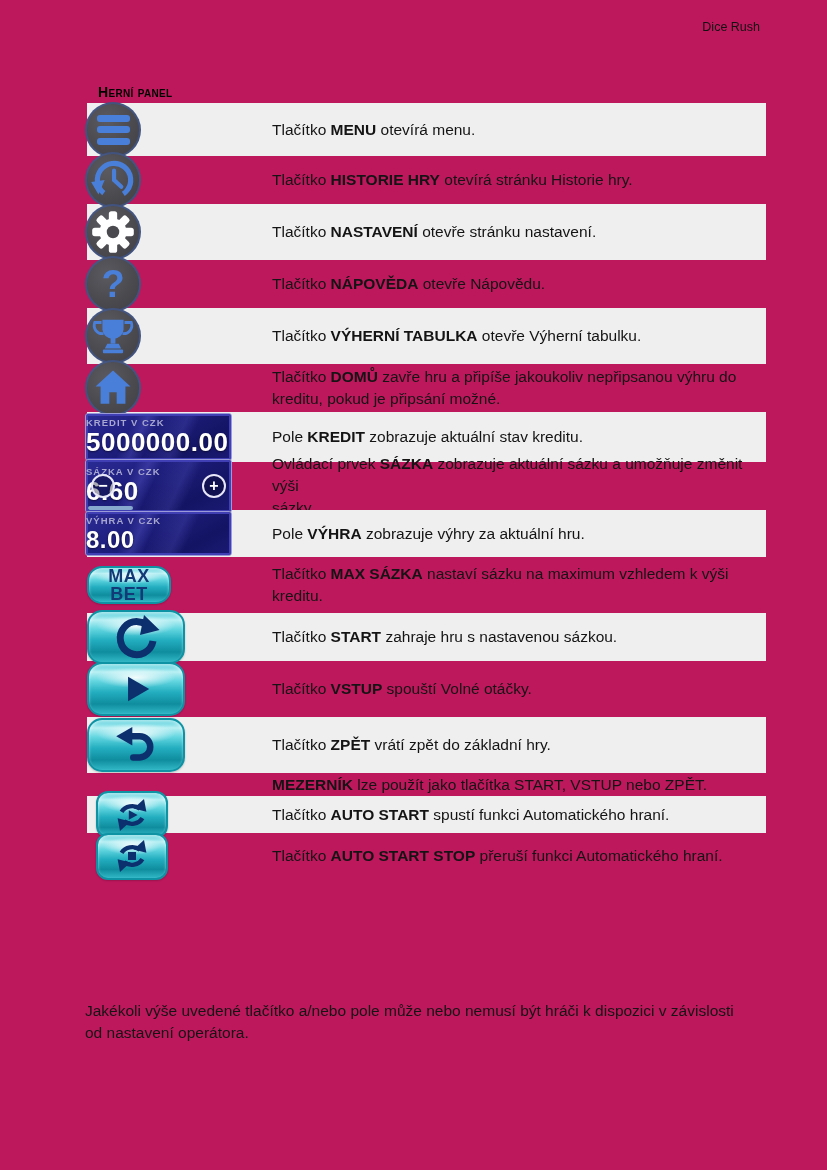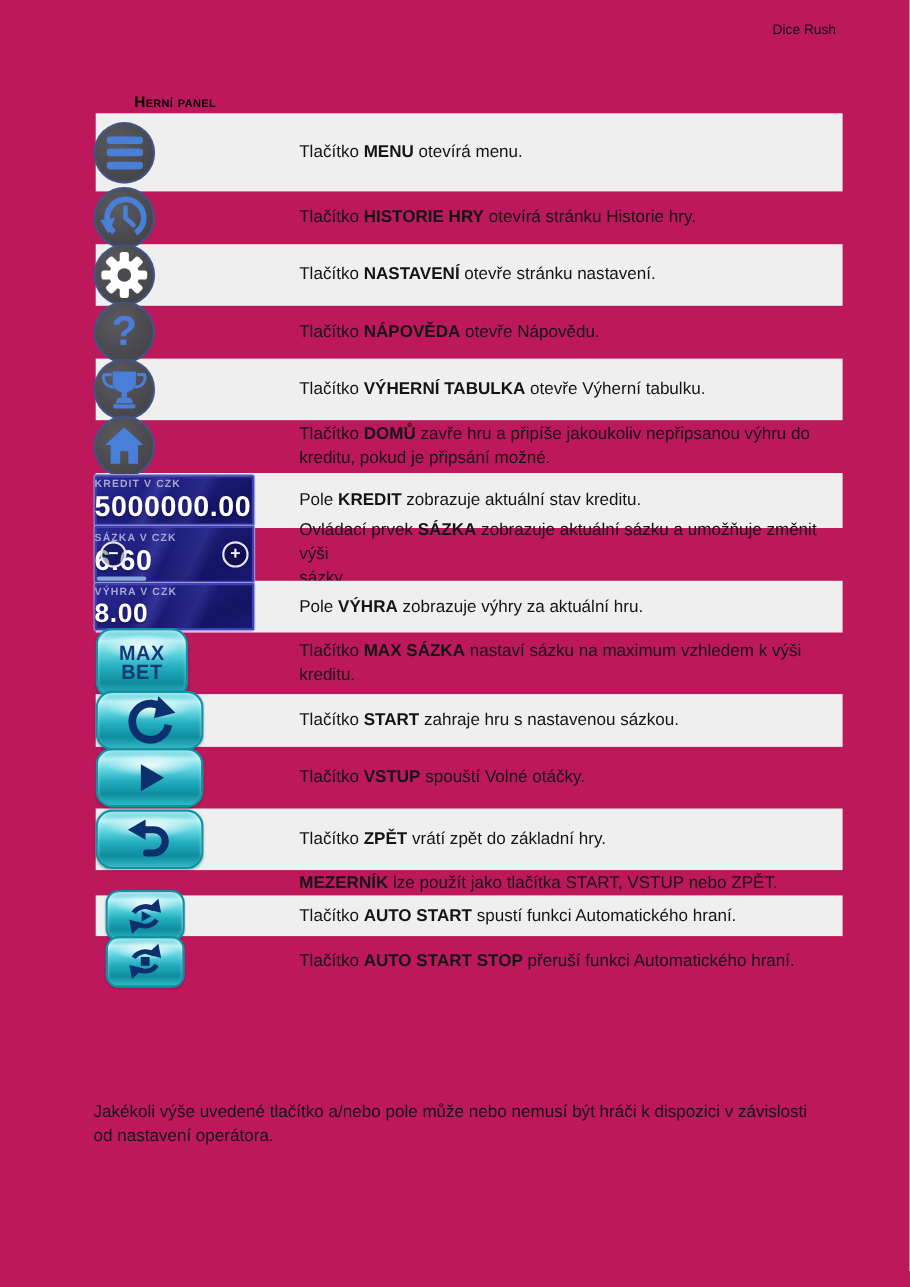--- a/index.html
+++ b/index.html
@@ -12,26 +12,26 @@
     color:#1a1a1a;
     overflow:hidden;
   }
   .doc-header {
     position:absolute; top:20px; right:67px;
     font-size:12.5px; color:#111;
   }
   .section-heading {
     position:absolute; top:84px; left:98px;
     font-size:14px; font-weight:bold; letter-spacing:.3px;
-    font-variant:small-caps; color:#000;margin-left:24px;
+    font-variant:small-caps; color:#000;
   }
   .rows { position:absolute; top:103px; left:87px; width:679px; }
   .row { position:relative; display:flex; align-items:center; width:679px; }
   .row.shade { background:#efefef; }
-  .h53{height:71px}.h57{height:48px}.h56{height:56px}.h50{height:50px}
+  .h53{height:53px}.h57{height:48px}.h56{height:56px}.h50{height:50px}
   .h47{height:47px}.h23{height:23px}.h49{height:37px}.h46{height:46px}
   .icon-slot { width:185px; flex:none; display:flex; align-items:center; overflow:visible; }
   .desc { font-size:15.5px; line-height:1.42; color:#141414; }
   .desc span, .desc b { white-space:pre-line; }
   .desc b { font-weight:bold; }
 
   
   .circle-btn {
     width:56px; height:56px; border-radius:50%;
     margin-left:-2px; flex:none;
@@ -88,21 +88,21 @@
     box-shadow:inset 0 2px 3px rgba(255,255,255,.55), 0 1px 2px rgba(0,0,0,.2);
     display:flex; align-items:center; justify-content:center;
     overflow:hidden; z-index:2;
   }
   .cyan-btn::before {
     content:""; position:absolute; left:7%; right:7%; top:5%; height:42%;
     border-radius:50%;
     background:radial-gradient(ellipse at center, rgba(255,255,255,.9) 0%, rgba(255,255,255,0) 70%);
     pointer-events:none;
   }
-  .btn-maxbet { width:84px; height:64px; }
+  .btn-maxbet { width:84px; height:38px; }
   .btn-big { width:98px; height:54px; }
   .btn-auto { width:72px; height:47px; margin-left:9px; border-radius:12px; }
   .maxbet-text { position:relative; z-index:1; text-align:center; color:#123a77; font-weight:bold; font-size:18px; line-height:.92; letter-spacing:.5px; transform:scaleY(1.05); }
   .cyan-btn svg { position:relative; z-index:1; display:block; }
 
   .footer-note {
     position:absolute; top:1000px; left:85px; width:692px;
     font-size:15.5px; line-height:1.42; color:#141414;
     white-space:pre-line;
   }

